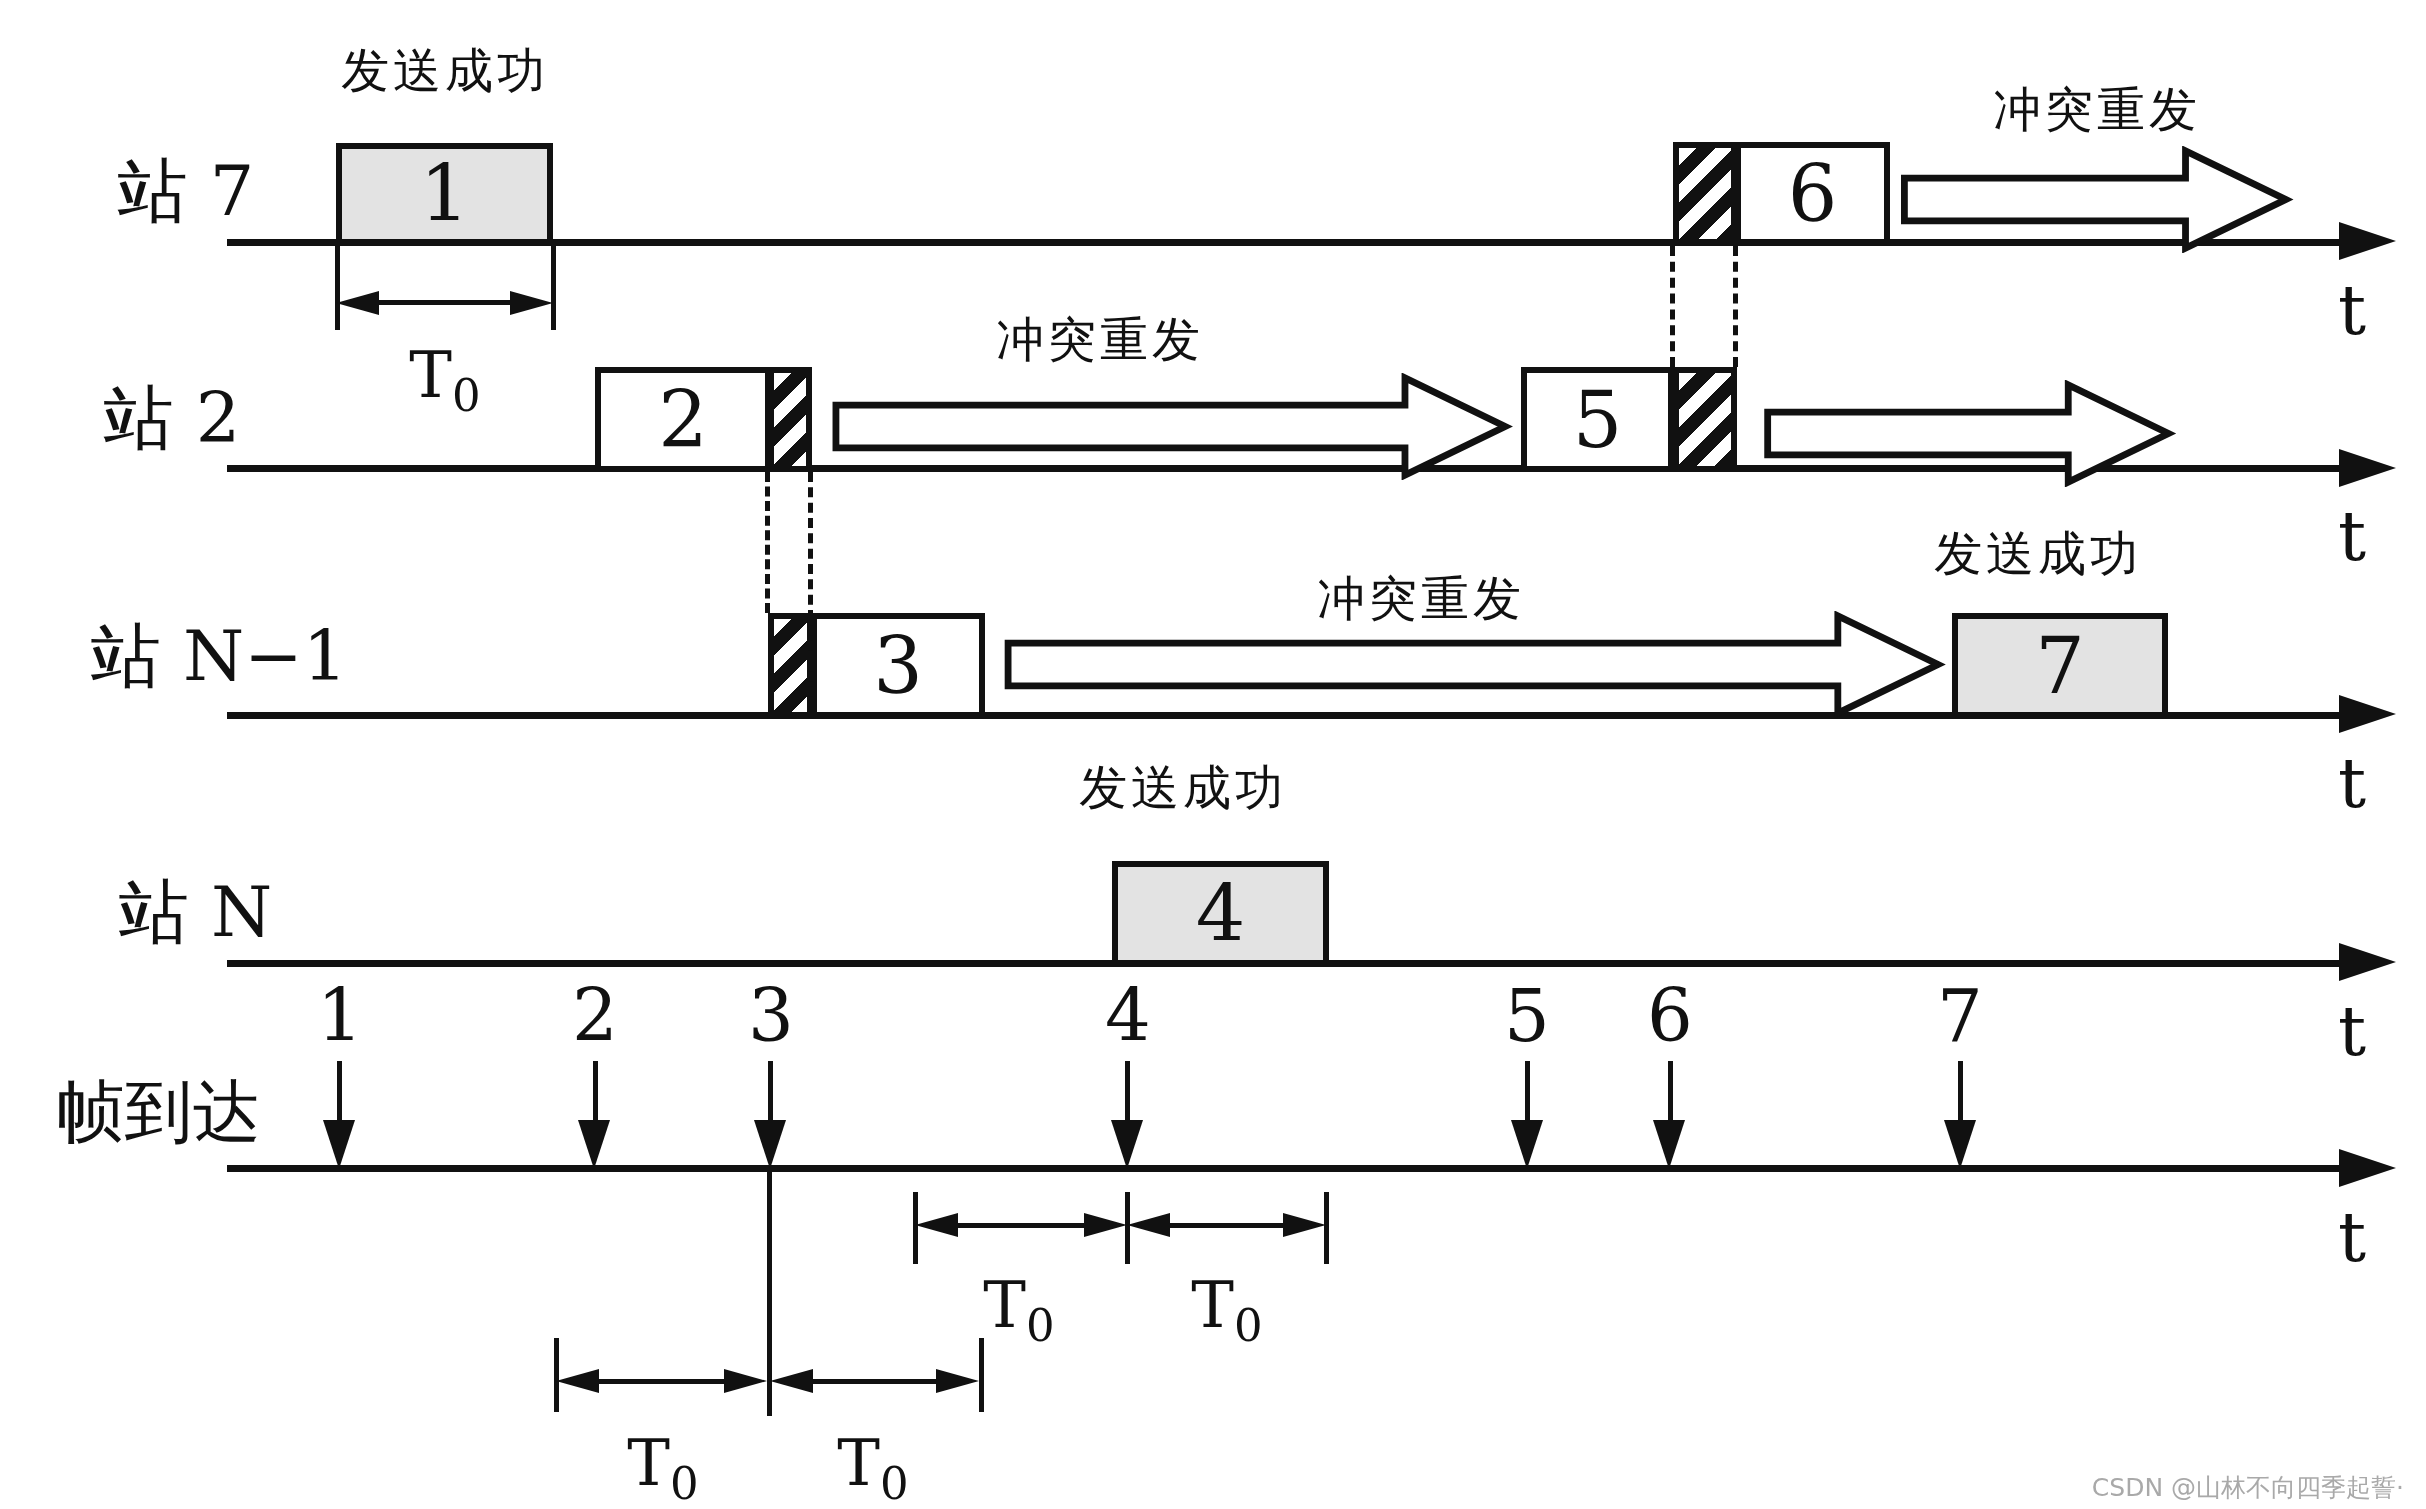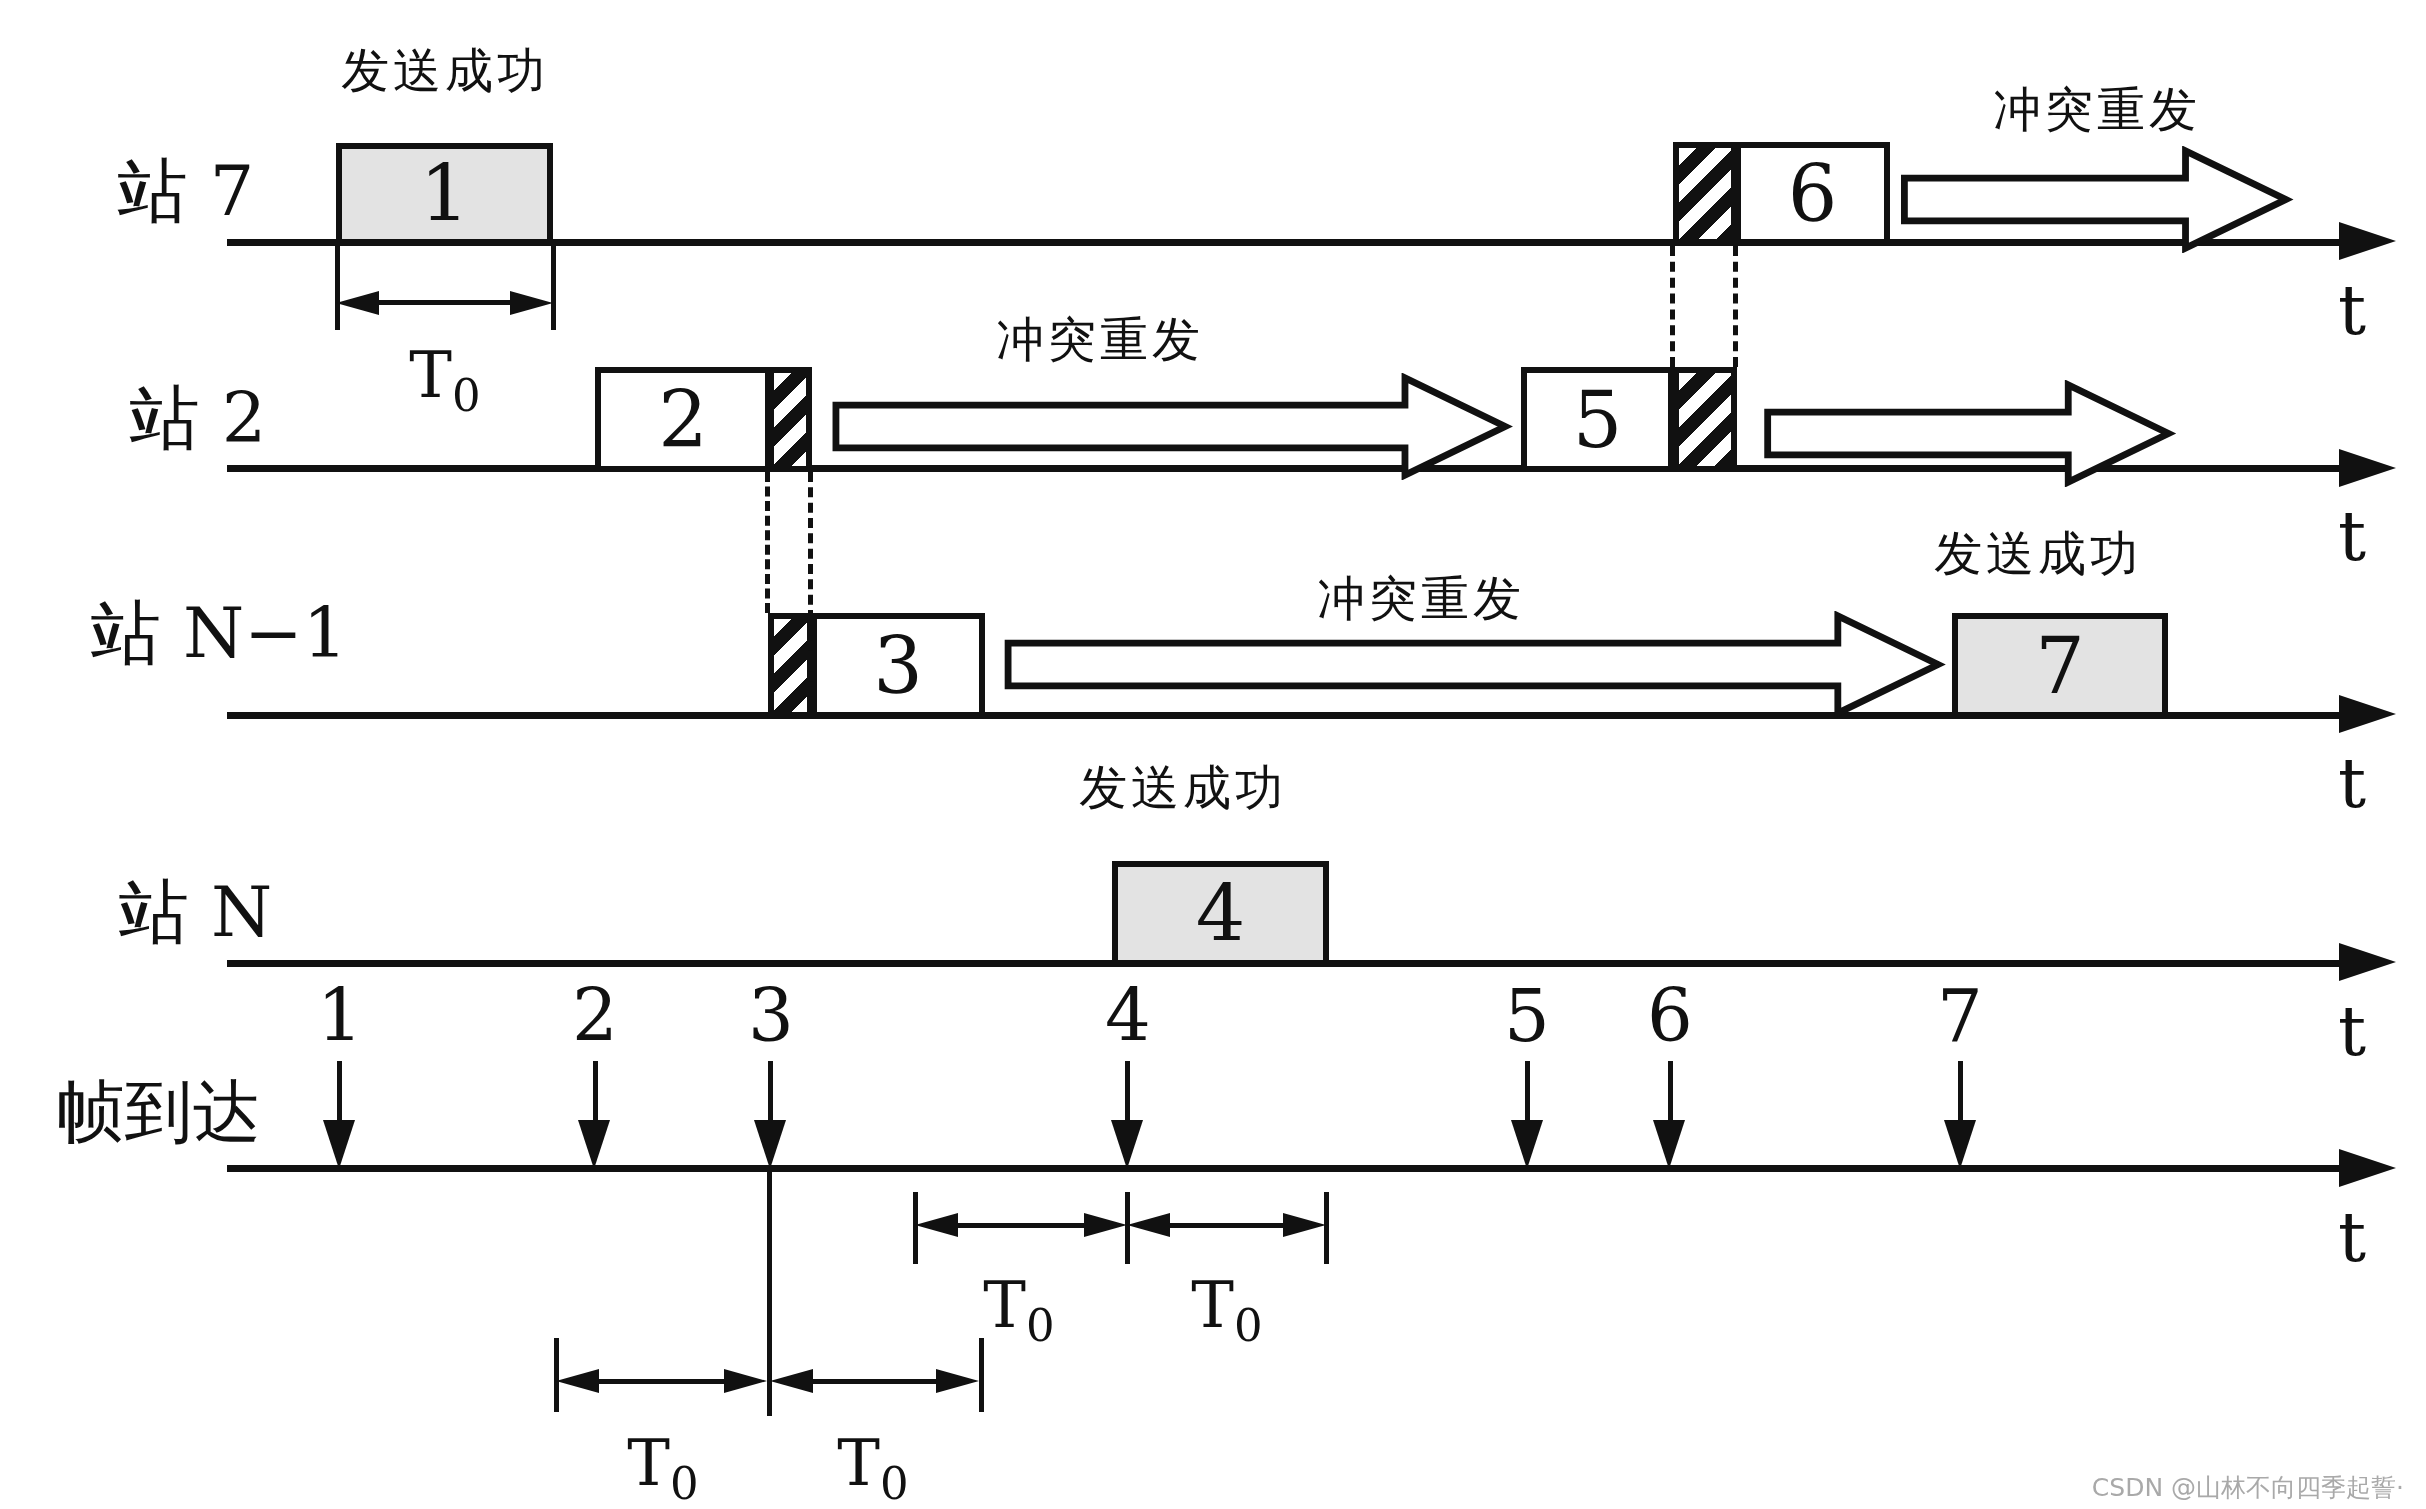--- a/index.html
+++ b/index.html
@@ -58,22 +58,22 @@
 
   <div class="tl-line" style="left:227px;top:960px;width:2116px;"></div>
   <div class="tl-head" style="left:2339px;top:943px;"></div>
   <div class="t-label" style="left:2313px;top:992px;">t</div>
 
   <div class="tl-line" style="left:227px;top:1165px;width:2116px;"></div>
   <div class="tl-head" style="left:2339px;top:1149px;"></div>
   <div class="t-label" style="left:2313px;top:1198px;">t</div>
 
   <div class="st-label" style="left:59px;top:146px;width:254px;">站 7</div>
-  <div class="st-label" style="left:71px;top:373px;width:254px;">站 2</div>
-  <div class="st-label" style="left:29px;top:588px;width:380px;">站 N−1</div>
+  <div class="st-label" style="left:45px;top:373px;width:254px;">站 2</div>
+  <div class="st-label" style="left:29px;top:611px;width:380px;">站 N−1</div>
   <div class="st-label" style="left:19.5px;top:1067px;width:278px;font-size:68px;">帧到达</div>
   <div class="st-label" style="left:54px;top:867px;width:283px;">站 N</div>
 
   <div class="cjk" style="left:250px;top:25px;width:390px;">发送成功</div>
   <div class="cjk" style="left:1902px;top:64px;width:390px;">冲突重发</div>
   <div class="cjk" style="left:905px;top:294px;width:390px;">冲突重发</div>
   <div class="cjk" style="left:1226px;top:553px;width:390px;">冲突重发</div>
   <div class="cjk" style="left:1843px;top:508px;width:390px;">发送成功</div>
   <div class="cjk" style="left:988px;top:742px;width:390px;">发送成功</div>
 

